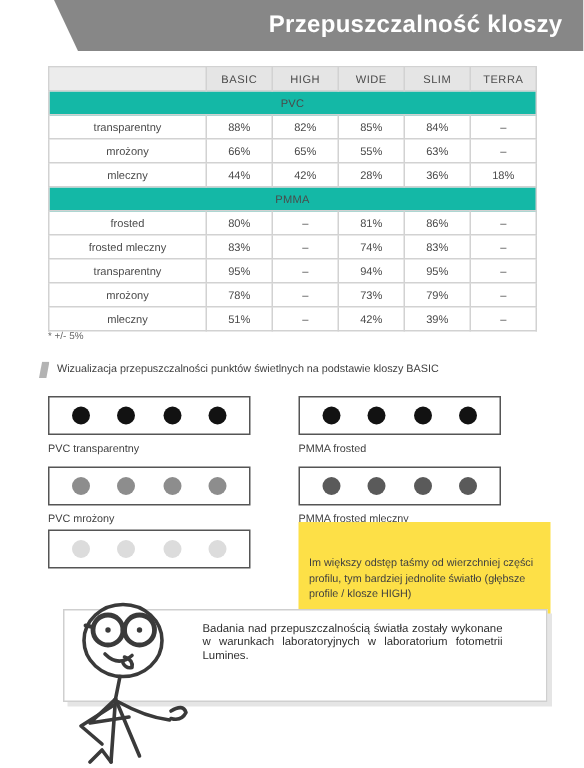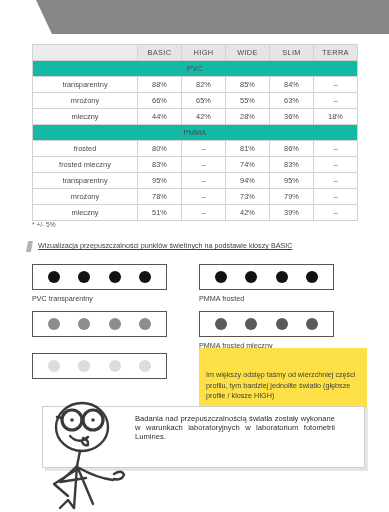--- a/index.html
+++ b/index.html
@@ -57,21 +57,21 @@
   
   .sec{
     position:absolute;left:26px;top:240px;width:340px;
     display:flex;align-items:flex-start;gap:5px;
   }
   .sec-mark{
     width:7px;height:11px;flex:none;margin-top:1px;
     background:#b3b3b3;
     clip-path:polygon(30% 0,100% 0,70% 100%,0 100%);
   }
-  .sec-text{font-size:7.2px;color:#3f3f3f;line-height:11px;text-decoration:underline;}
+  .sec-text{font-size:7.2px;color:#3f3f3f;line-height:11px;}
 
   
   .swatch{position:absolute;}
   .swatch .box{
     border:1px solid #555555;
     height:26px;width:135px;
     display:flex;align-items:center;
     justify-content:space-around;
     padding:0 6px;box-sizing:border-box;
     background:#ffffff;
@@ -105,20 +105,21 @@
   }
   .mascot{position:absolute;left:0;top:-6px;width:120px;height:112px;}
 </style>
 </head>
 <body>
 
 <div class="banner">
   <svg class="banner-shape" viewBox="0 0 389 34" preserveAspectRatio="none">
     <polygon points="36,0 389,0 389,34 52,34" fill="#878787"></polygon>
   </svg>
+  <div class="banner-title">Przepuszczalność kloszy</div>
 </div>
 
 <div class="tablewrap">
   <table class="t">
     <colgroup>
       <col class="colname">
         <col class="colv">
         <col class="colv">
       <col class="colv">
         <col class="colv">
@@ -238,20 +239,21 @@
   <span class="cap">PMMA frosted</span>
 </div>
 
 <div class="swatch" style="left:32px;top:311px;">
   <div class="box">
     <span class="dot" style="background: rgb(141, 141, 141);"></span>
     <span class="dot" style="background: rgb(141, 141, 141);"></span>
     <span class="dot" style="background: rgb(141, 141, 141);"></span>
     <span class="dot" style="background: rgb(141, 141, 141);"></span>
   </div>
+  <span class="cap">PVC mrożony</span>
 </div>
 
 <div class="swatch" style="left:199px;top:311px;">
   <div class="box">
     <span class="dot" style="background: rgb(90, 90, 90);"></span>
     <span class="dot" style="background: rgb(90, 90, 90);"></span>
     <span class="dot" style="background: rgb(90, 90, 90);"></span>
     <span class="dot" style="background: rgb(90, 90, 90);"></span>
   </div>
   <span class="cap">PMMA frosted mleczny</span>

